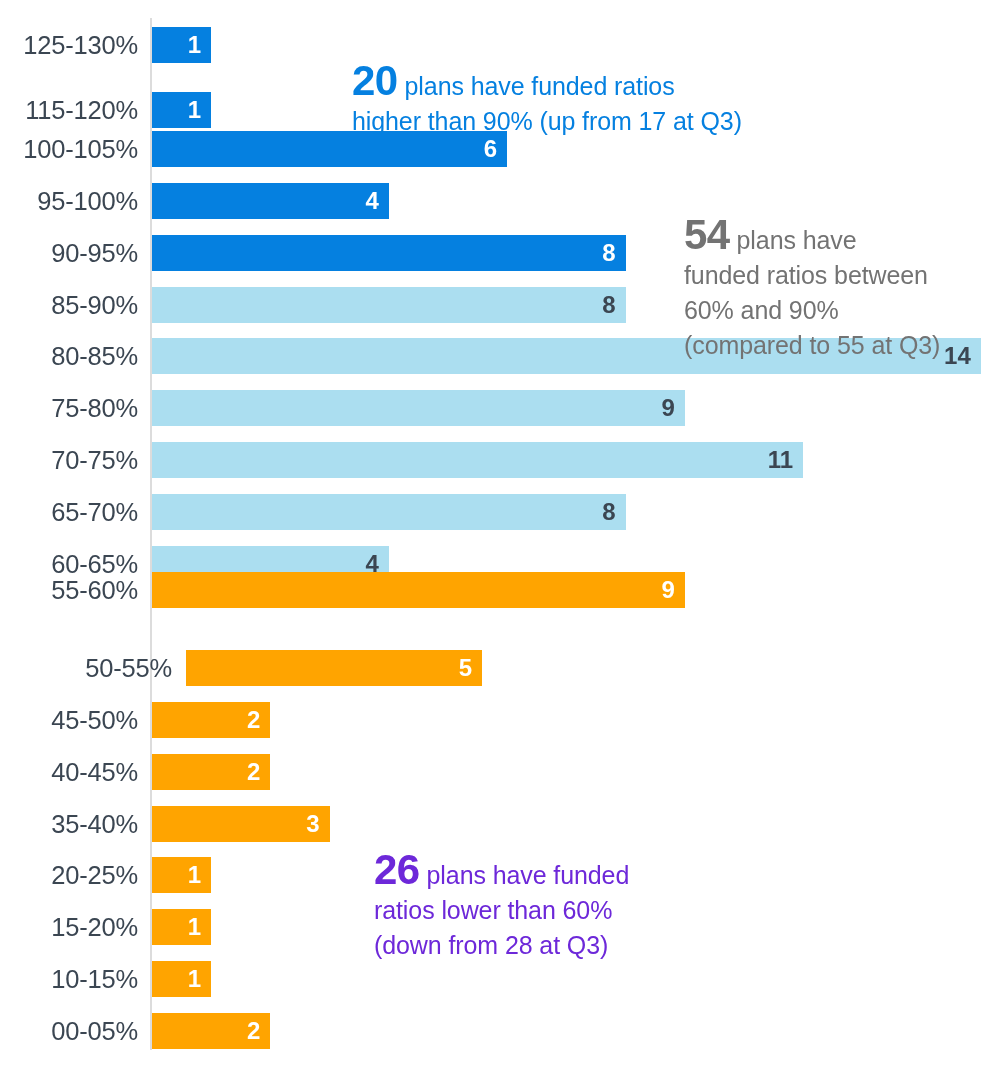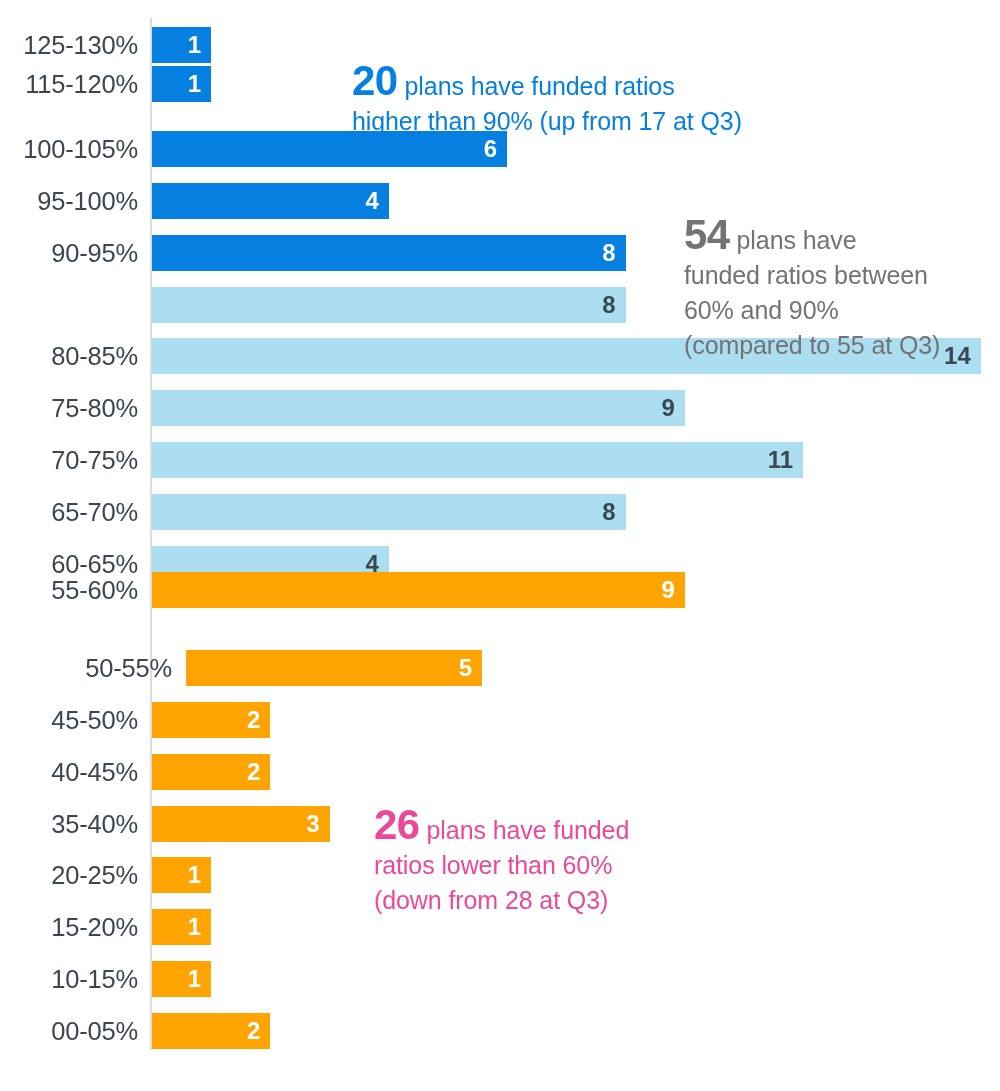--- a/index.html
+++ b/index.html
@@ -107,40 +107,40 @@
     width: 470px;
   }
   #annotation-mid {
     left: 684px;
     top: 182px;
     color: #737373;
     width: 310px;
   }
   #annotation-low {
     left: 374px;
-    top: 772px;
-    color: #ec4899;
+    top: 817px;
+    color: #6d28d9;
     width: 300px;
   }
 </style>
 </head>
 <body>
 
 <div id="chart-root">
 
   <div class="plot">
     <div class="axis-line"></div>
     <div id="rows">
         <div class="row" style="top: 27px;">
           <div class="tick-label">125-130%</div>
           <div class="bar grp-high" style="width: 59.2px;">
             <span class="value">1</span>
           </div>
         </div>
-        <div class="row" style="top: 66px;">
+        <div class="row" style="top: 92px;">
           <div class="tick-label">115-120%</div>
           <div class="bar grp-high" style="width: 59.2px;">
             <span class="value">1</span>
           </div>
         </div>
         <div class="row" style="top: 130.8px;">
           <div class="tick-label">100-105%</div>
           <div class="bar grp-high" style="width: 355.2px;">
             <span class="value">6</span>
           </div>
@@ -151,20 +151,21 @@
             <span class="value">4</span>
           </div>
         </div>
         <div class="row" style="top: 234.6px;">
           <div class="tick-label">90-95%</div>
           <div class="bar grp-high" style="width: 473.6px;">
             <span class="value">8</span>
           </div>
         </div>
         <div class="row" style="top: 286.5px;">
+          <div class="tick-label">85-90%</div>
           <div class="bar grp-mid" style="width: 473.6px;">
             <span class="value">8</span>
           </div>
         </div>
         <div class="row" style="top: 338.4px;">
           <div class="tick-label">80-85%</div>
           <div class="bar grp-mid" style="width: 828.8px;">
             <span class="value">14</span>
           </div>
         </div>

